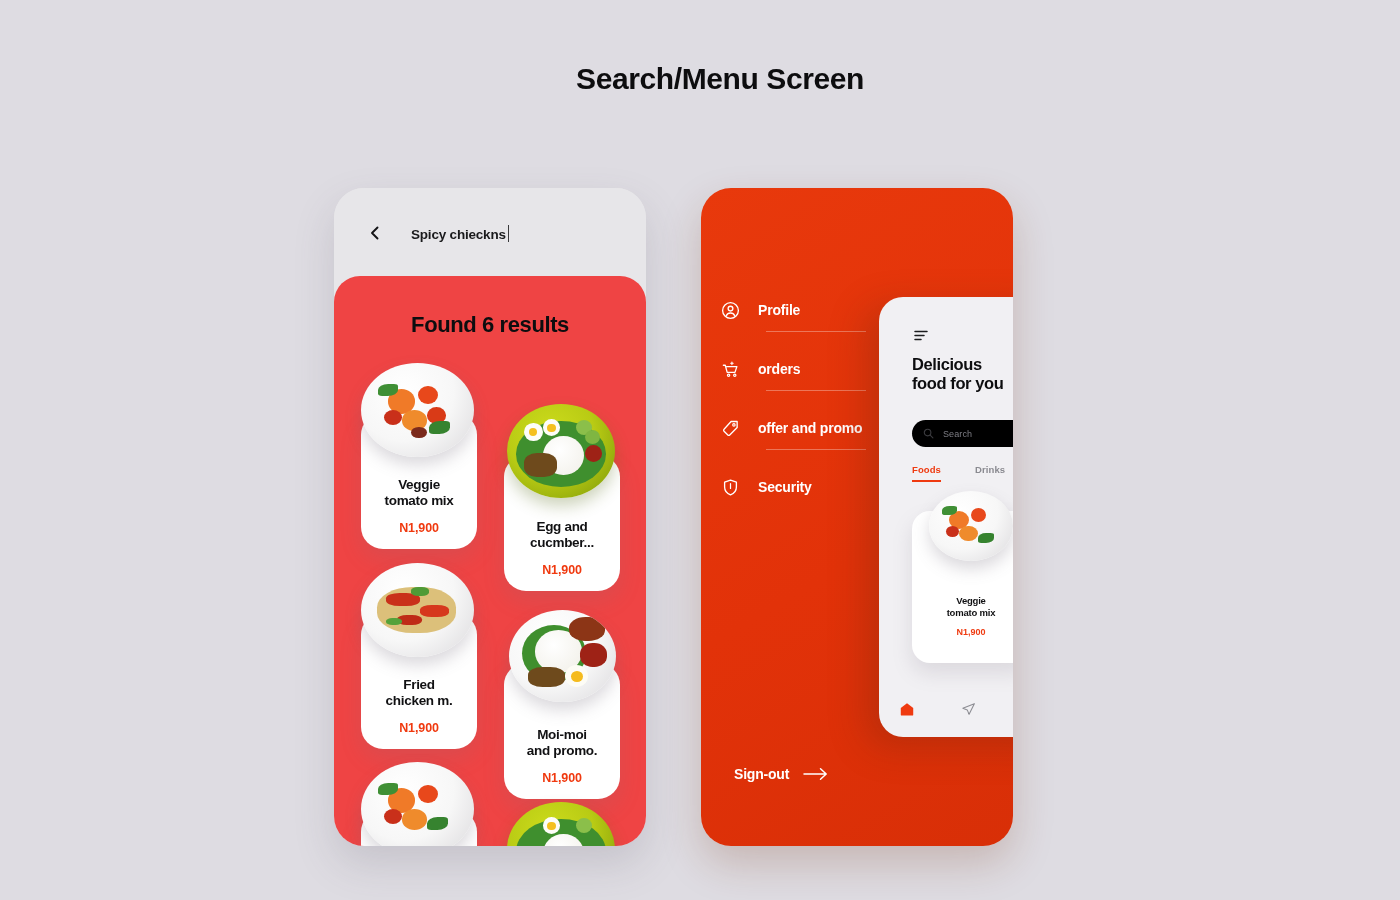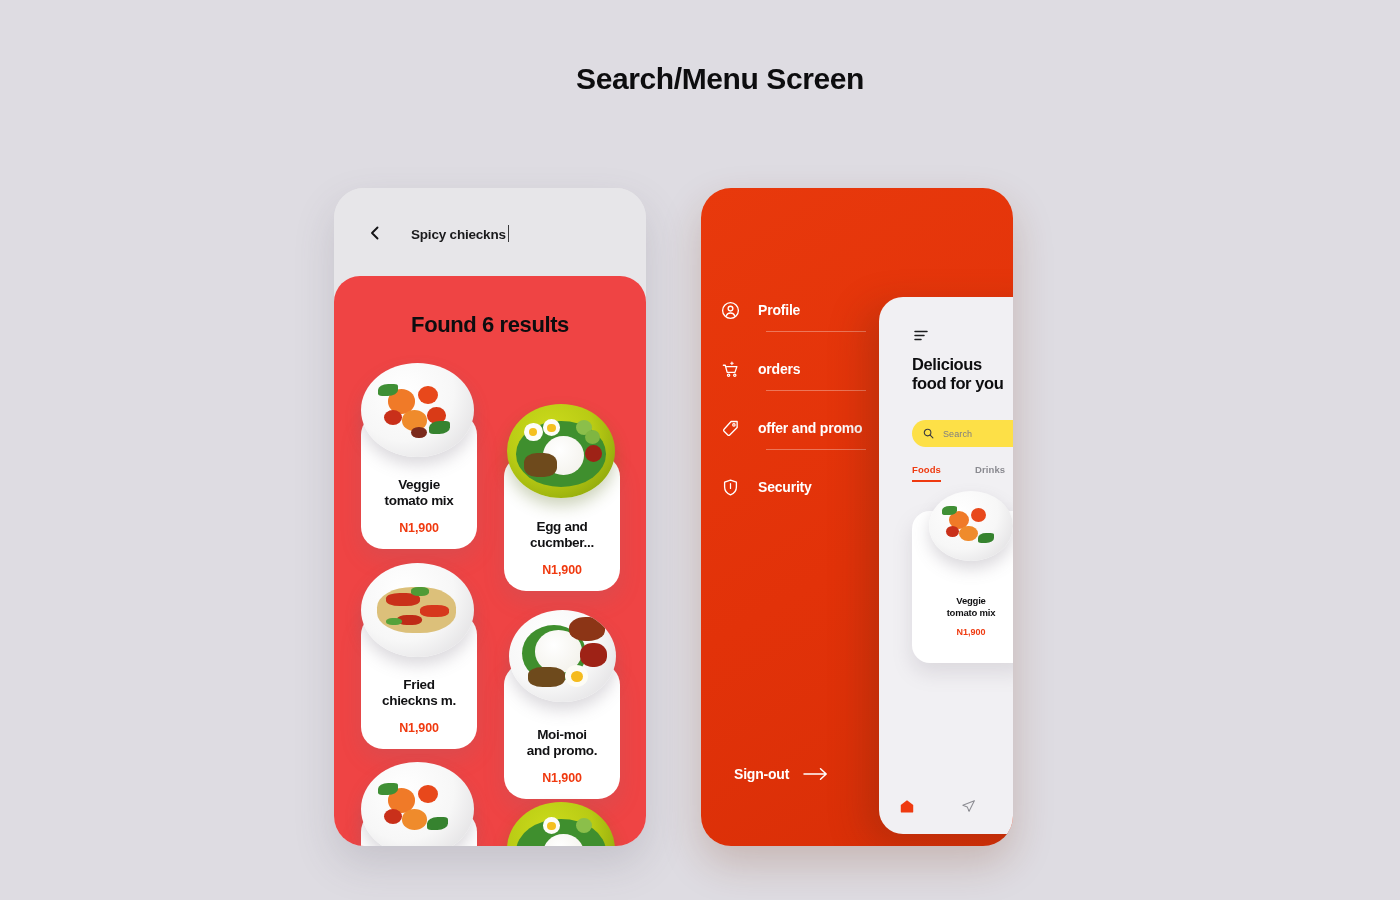--- a/index.html
+++ b/index.html
@@ -145,39 +145,39 @@
     display: flex; align-items: center; cursor: pointer;
   }
   .signout-label {
     font-size: 14px; font-weight: bold; color: #ffffff; letter-spacing: -0.2px;
   }
   .signout-arrow { margin-left: 14px; color: #fff; display: flex; }
 
   
   .inner-phone {
     position: absolute; left: 178px; top: 109px;
-    width: 190px; height: 537px;
+    width: 190px; height: 440px;
     background: #f1f0f3;
     border-radius: 24px;
     box-shadow: -14px 10px 36px rgba(110,40,15,0.30);
     overflow: hidden;
   }
   .inner-hamburger {
     position: absolute; left: 35px; top: 30px;
     cursor: pointer; color: #1c1c1e;
   }
   .inner-heading {
     position: absolute; left: 33px; top: 58px; width: 140px;
     font-size: 16.5px; font-weight: bold; color: #0d0d0f;
     line-height: 1.16; letter-spacing: -0.4px;
   }
   .inner-search {
     position: absolute; left: 33px; top: 123px;
     width: 155px; height: 27px;
-    background: #fde047;
+    background: #000000;
     border-radius: 14px;
     display: flex; align-items: center;
     cursor: text;
   }
   .inner-search .mag { margin-left: 11px; color: #3b3b3f; display: flex; }
   .inner-search .ph { margin-left: 9px; font-size: 9px; color: #7d7d84; letter-spacing: 0.1px; }
 
   .inner-tabs {
     position: absolute; left: 33px; top: 167px;
     display: flex; align-items: flex-start; gap: 34px;
@@ -273,21 +273,21 @@
           <div class="blob" style="left:37%;top:21%;width:8%;height:9%;background:#f5c01f;"></div>
           <div class="blob" style="left:64%;top:17%;width:15%;height:16%;background:#8bbf4a;"></div>
           <div class="blob" style="left:72%;top:28%;width:14%;height:15%;background:#7fb642;"></div>
           <div class="blob" style="left:72%;top:44%;width:16%;height:18%;background:#9e2216;"></div>
           <div class="blob" style="left:16%;top:52%;width:30%;height:26%;background:#6e4a1c;border-radius:40%;"></div>
         </div>
 
         <div class="food-card" style="left:27px; top:263px;">
           <div class="photo-slot"></div>
           <div class="fname">Fried</div>
-          <div class="fname">chieckns m.</div>
+          <div class="fname">chicken m.</div>
           <div class="fprice">N1,900</div>
         </div>
         <div class="dish plate-white" style="left:27px; top:213px; width:113px; height:94px;">
           <div class="blob" style="left:14%;top:26%;width:70%;height:48%;background:#dcc07a;border-radius:45%;"></div>
           <div class="blob" style="left:22%;top:32%;width:30%;height:14%;background:#c9301a;border-radius:40%;"></div>
           <div class="blob" style="left:52%;top:45%;width:26%;height:12%;background:#d6381d;border-radius:40%;"></div>
           <div class="blob" style="left:32%;top:55%;width:22%;height:11%;background:#bf2b17;border-radius:40%;"></div>
           <div class="blob" style="left:44%;top:26%;width:16%;height:9%;background:#4f9b36;border-radius:40%;"></div>
           <div class="blob" style="left:22%;top:58%;width:14%;height:8%;background:#55a23a;border-radius:40%;"></div>
         </div>

